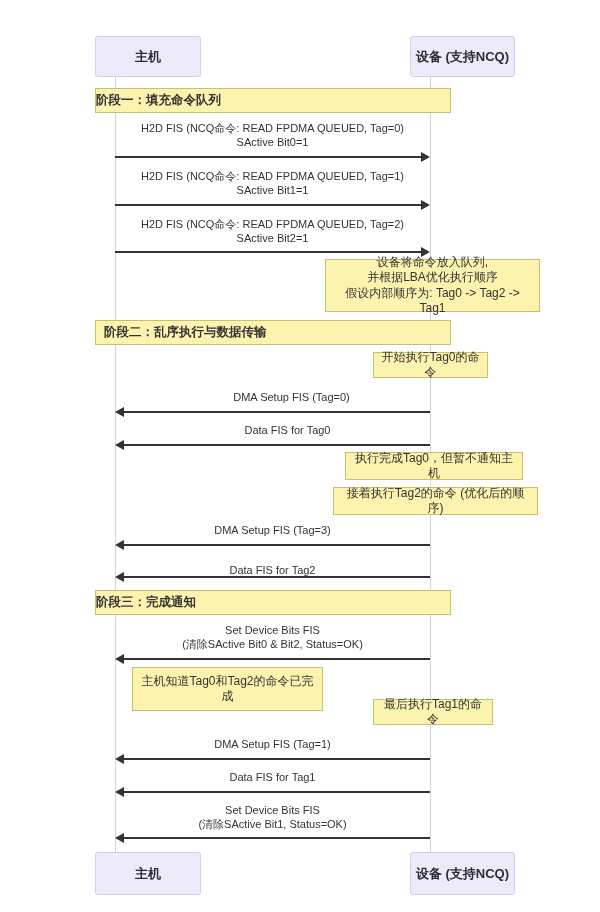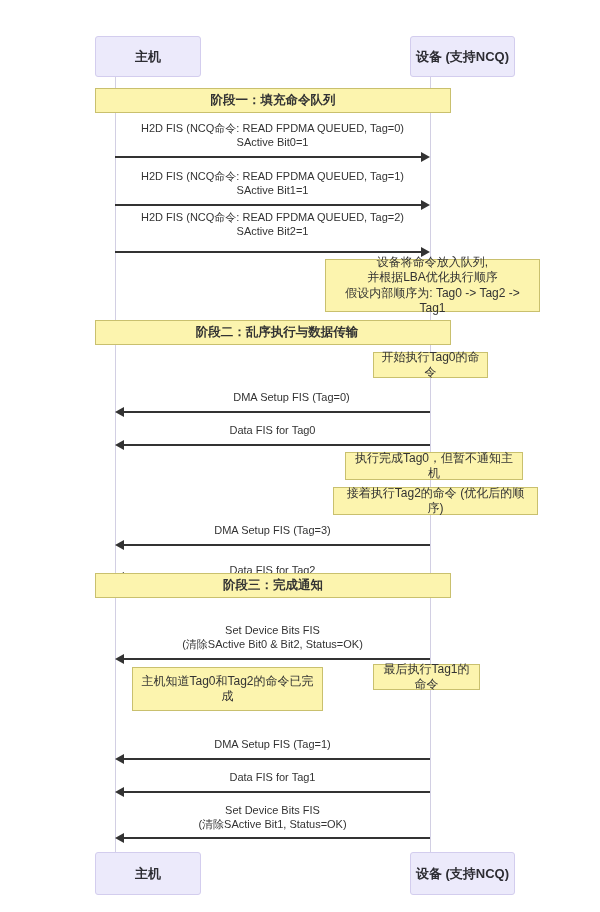--- a/index.html
+++ b/index.html
@@ -19,21 +19,21 @@
     position:absolute;height:41px;
     background:#eceafb;border:1px solid #d3cdee;border-radius:3px;
     display:flex;align-items:center;justify-content:center;
     font-size:13px;font-weight:600;color:#2d2d33;
     box-sizing:border-box;
     margin-left:33px;
   }
   .divider{
     position:absolute;left:95px;width:356px;height:25px;
     background:#fcf4ae;border:1px solid #c9c06e;
-    display:flex;align-items:center;justify-content:center;
+    display:flex;align-items:center;justify-content:flex-start;
     font-size:12.5px;font-weight:600;color:#333;
     box-sizing:border-box;
   }
   .note{
     position:absolute;
     background:#fcf4ae;border:1px solid #c9c06e;
     display:flex;flex-direction:column;align-items:center;justify-content:center;
     font-size:12px;line-height:15.5px;color:#333;text-align:center;
     box-sizing:border-box;padding:2px 6px;
   }
@@ -86,21 +86,21 @@
 
   <div class="msg-label" style="top:170px;">
     <div>H2D FIS (NCQ命令: READ FPDMA QUEUED, Tag=1)</div>
     <div>SActive Bit1=1</div>
   </div>
   <div class="arrow right" style="top:200px;">
     <div class="shaft"></div>
     <div class="head"></div>
   </div>
 
-  <div class="msg-label" style="top:211px;">
+  <div class="msg-label" style="top:218px;">
     <div>H2D FIS (NCQ命令: READ FPDMA QUEUED, Tag=2)</div>
     <div>SActive Bit2=1</div>
   </div>
   <div class="arrow right" style="top:247px;">
     <div class="shaft"></div>
     <div class="head"></div>
   </div>
 
   <div class="note" style="left:325px;top:259px;width:215px;height:53px;">
     <div>设备将命令放入队列,</div>
@@ -117,21 +117,21 @@
   </div>
 
   <div class="msg-label" style="top:391px;margin-left:19px;">
     <div>DMA Setup FIS (Tag=0)</div>
   </div>
   <div class="arrow left" style="top:407px;">
     <div class="shaft"></div>
     <div class="head"></div>
   </div>
 
-  <div class="msg-label" style="top:424px;">
+  <div class="msg-label" style="top:424px;margin-left:15px;">
     <div>Data FIS for Tag0</div>
   </div>
   <div class="arrow left" style="top:440px;">
     <div class="shaft"></div>
     <div class="head"></div>
   </div>
 
   <div class="note" style="left:345px;top:452px;width:178px;height:28px;">
     <div>执行完成Tag0，但暂不通知主机</div>
   </div>
@@ -149,38 +149,38 @@
   </div>
 
   <div class="msg-label" style="top:540px;margin-top:24px;">
     <div>Data FIS for Tag2</div>
   </div>
   <div class="arrow left" style="top:572px;">
     <div class="shaft"></div>
     <div class="head"></div>
   </div>
 
-  <div class="divider" style="top:573px;">
+  <div class="divider" style="top:590px;">
     <span>阶段三：完成通知</span>
   </div>
 
   <div class="msg-label" style="top:624px;">
     <div>Set Device Bits FIS</div>
     <div>(清除SActive Bit0 &amp; Bit2, Status=OK)</div>
   </div>
   <div class="arrow left" style="top:654px;">
     <div class="shaft"></div>
     <div class="head"></div>
   </div>
 
   <div class="note" style="left:132px;top:667px;width:191px;height:44px;">
     <div>主机知道Tag0和Tag2的命令已完成</div>
   </div>
 
-  <div class="note" style="left:373px;top:664px;width:107px;height:26px;">
+  <div class="note" style="left:373px;top:699px;width:120px;height:26px;">
     <div>最后执行Tag1的命令</div>
   </div>
 
   <div class="msg-label" style="top:738px;">
     <div>DMA Setup FIS (Tag=1)</div>
   </div>
   <div class="arrow left" style="top:754px;">
     <div class="shaft"></div>
     <div class="head"></div>
   </div>

